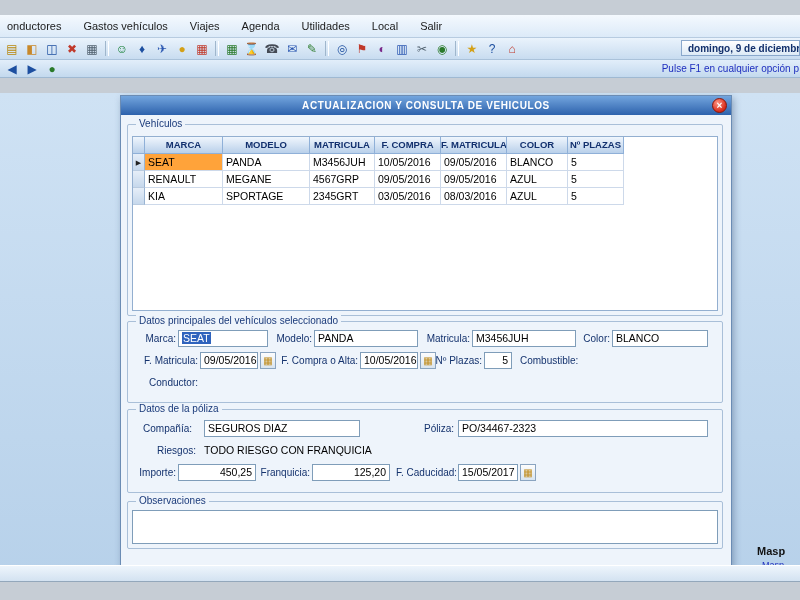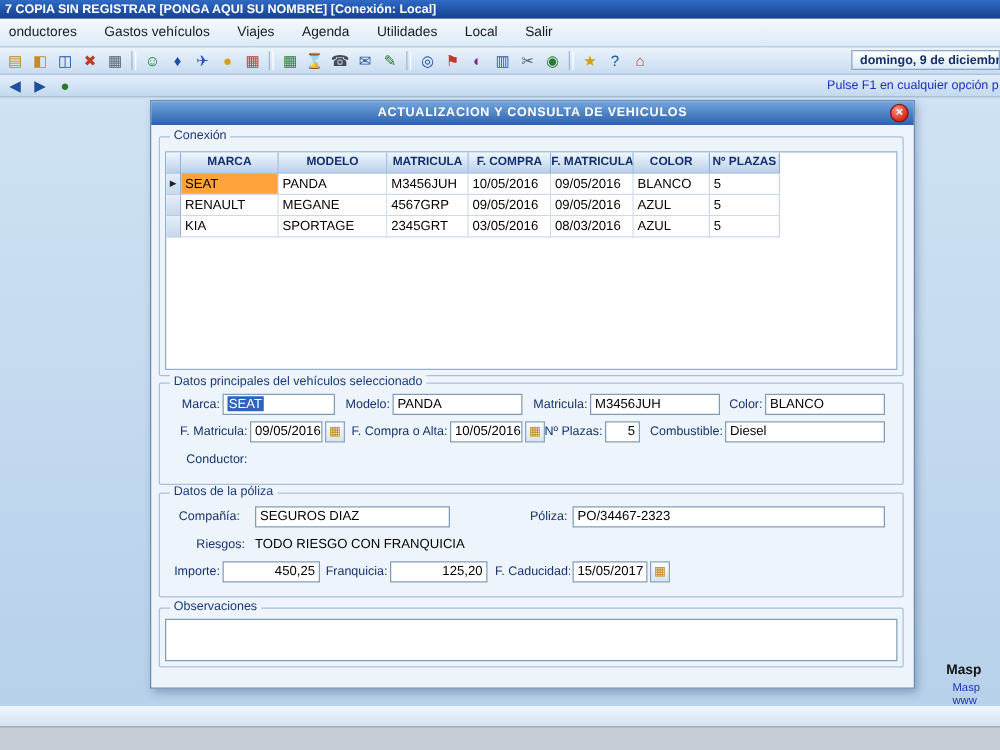--- a/index.html
+++ b/index.html
@@ -24,21 +24,21 @@
   .tbtn{width:20px;height:18px;display:flex;align-items:center;justify-content:center;
     font-size:12px;border:1px solid transparent;box-sizing:border-box;}
   .tbtn span{pointer-events:none;}
   .tsep{width:2px;height:15px;border-left:1px solid #9fb6cc;border-right:1px solid #ffffff;margin:0 3px;}
   .datebox{position:absolute;left:681px;top:2px;width:119px;height:16px;
     background:linear-gradient(180deg,#ffffff,#dceaf6);border:1px solid #8aa8cc;
     font-size:10px;font-weight:bold;color:#13306b;line-height:15px;padding-left:6px;
     box-sizing:border-box;white-space:nowrap;overflow:hidden;}
   .hint{position:absolute;right:1px;top:3px;font-size:10px;color:#1f2fbf;white-space:nowrap;}
 
-  .client{position:absolute;left:0;top:78px;width:800px;height:487px;
+  .client{position:absolute;left:0;top:93px;width:800px;height:487px;
     background:linear-gradient(180deg,#cfe2f4,#b7d1ea);}
 
   
   .dlg{position:absolute;left:120px;top:2px;width:612px;height:471px;background:#eef4fb;
     border:1px solid #6b8cb4;box-shadow:2px 3px 7px rgba(25,55,95,.35);box-sizing:border-box;}
   .dlg-title{position:absolute;left:0;top:0;width:100%;height:19px;
     background:linear-gradient(180deg,#73a5de,#2d62ac);color:#fff;font-size:10px;font-weight:bold;
     text-align:center;line-height:19px;letter-spacing:.6px;}
   .dlg-close{position:absolute;right:4px;top:2px;width:15px;height:15px;border-radius:50%;
     background:radial-gradient(circle at 35% 30%,#ff9484,#d62b1a 70%);border:1px solid #8a1407;
@@ -90,23 +90,20 @@
   .footer-l3{position:absolute;left:762px;top:477px;font-size:9px;color:#1f2fbf;white-space:nowrap;}
   .statusbar{position:absolute;left:0;top:565px;width:800px;height:17px;
     background:linear-gradient(180deg,#eef5fc,#d3e2f1);border-top:1px solid #ffffff;border-bottom:1px solid #93a7bb;box-sizing:border-box;}
   .bottomstrip{position:absolute;left:0;top:583px;width:800px;height:17px;background:#c6cdd5;}
 </style>
 </head>
 <body>
 
 <div id="app">
 
-  <div class="titlebar">
-    <span>7 COPIA SIN REGISTRAR [PONGA AQUI SU NOMBRE] [Conexión: Local]</span>
-  </div>
 
   <div class="menubar">
       <div class="menu-item">onductores</div>
       <div class="menu-item">Gastos vehículos</div>
       <div class="menu-item">Viajes</div>
       <div class="menu-item">Agenda</div>
       <div class="menu-item">Utilidades</div>
       <div class="menu-item">Local</div>
       <div class="menu-item">Salir</div>
     </div>
@@ -212,21 +209,21 @@
       <div class="dlg-title">
         <span>ACTUALIZACION Y CONSULTA DE VEHICULOS</span>
         <button class="dlg-close">
           <span>×</span>
         </button>
       </div>
 
       <div class="dlg-body">
 
         <div class="grp" id="grp-veh">
-          <span class="legend">Conexión</span>
+          <span class="legend">Vehículos</span>
           <div class="grid">
             <div class="ghead" style="grid-template-columns: 12px 78px 87px 65px 66px 66px 61px 56px;">
                 <div class="gh"></div>
                 <div class="gh">MARCA</div>
                 <div class="gh">MODELO</div>
                 <div class="gh">MATRICULA</div>
                 <div class="gh">F. COMPRA</div>
                 <div class="gh">F. MATRICULA</div>
                 <div class="gh">COLOR</div>
                 <div class="gh">Nº PLAZAS</div>
@@ -292,21 +289,20 @@
           <label class="lb" style="left:148px;top:30px;width:82px">F. Compra o Alta:</label>
           <div class="tb" style="left:232px;top:30px;width:58px">10/05/2016</div>
           <button class="calbtn" style="left:292px;top:30px">
             <span>▦</span>
           </button>
 
           <label class="lb" style="left:306px;top:30px;width:48px">Nº Plazas:</label>
           <div class="tb num" style="left:356px;top:30px;width:28px">5</div>
 
           <label class="lb" style="left:392px;top:30px;width:58px">Combustible:</label>
-          <div class="tb" style="left:452px;top:30px;width:128px">Diesel</div>
 
           <label class="lb" style="left:2px;top:52px;width:68px">Conductor:</label>
         </div>
 
         <div class="grp" id="grp-poliza">
           <span class="legend">Datos de la póliza</span>
 
           <label class="lb" style="left:2px;top:10px;width:62px">Compañía:</label>
           <div class="tb" style="left:76px;top:10px;width:156px">SEGUROS DIAZ</div>
 

